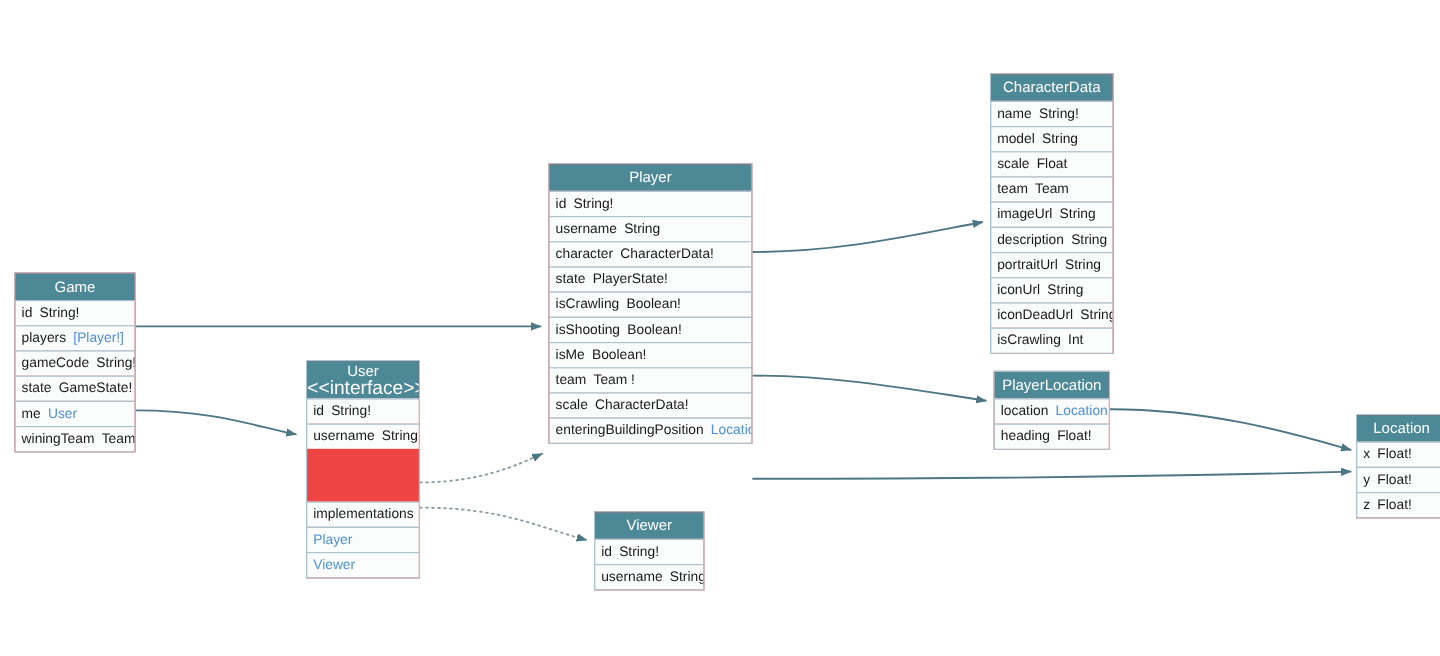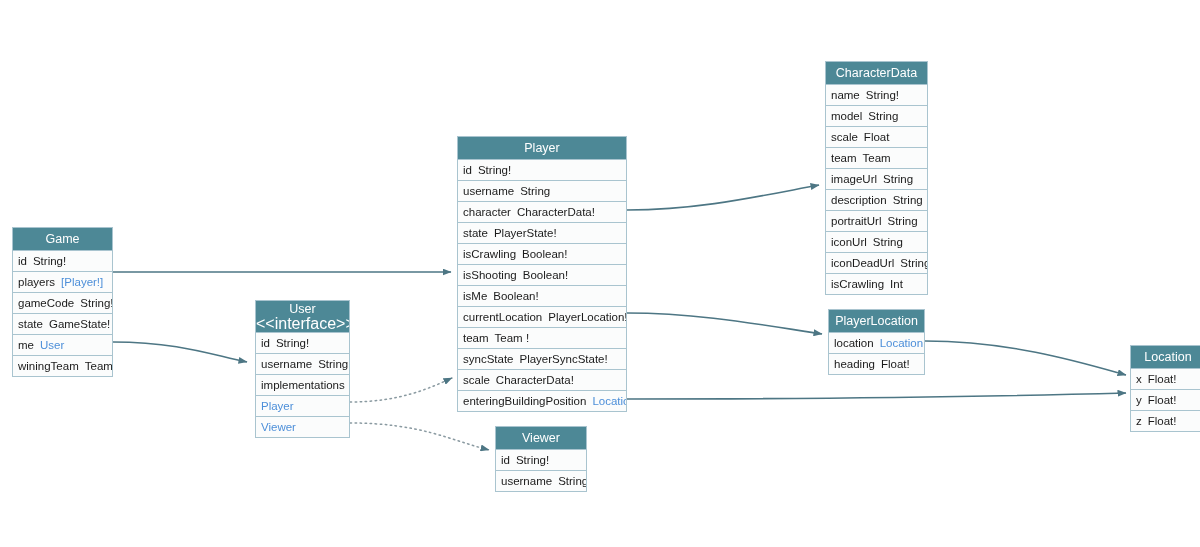--- a/index.html
+++ b/index.html
@@ -48,21 +48,21 @@
     font-size:11.5px;
     color:#1a1a1a;
     background:#fbfcfc;
     white-space:nowrap;
     overflow:hidden;
   }
   .row .fname{text-align:left;}
   .row .ftype{text-align:right;padding-left:6px;}
   .row .ftype.link{color:#4d8fd9;}
   .row .ftype .bang{color:#1a1a1a;}
-  .row.center{justify-content:flex-start;}
+  .row.center{justify-content:flex-start;margin-top:44px;}
   .row.center .fname{text-align:center;width:100%;}
   .row.impl .fname{color:#4d8fd9;}
 </style>
 </head>
 <body>
 
 <div id="canvas">
 
   <svg id="edges" viewBox="0 0 1200 547">
     <defs>
@@ -163,32 +163,24 @@
     </div>
     <div class="row">
       <span class="fname">isShooting</span>
       <span class="ftype">Boolean!</span>
     </div>
     <div class="row">
       <span class="fname">isMe</span>
       <span class="ftype">Boolean!</span>
     </div>
     <div class="row">
-      <span class="fname">currentLocation</span>
-      <span class="ftype"><span class="link">PlayerLocation</span><span class="bang">!</span></span>
-    </div>
-    <div class="row">
       <span class="fname">team</span>
       <span class="ftype">Team !</span>
     </div>
     <div class="row">
-      <span class="fname">syncState</span>
-      <span class="ftype">PlayerSyncState!</span>
-    </div>
-    <div class="row">
       <span class="fname">scale</span>
       <span class="ftype">CharacterData!</span>
     </div>
     <div class="row">
       <span class="fname">enteringBuildingPosition</span>
       <span class="ftype link">Location</span>
     </div>
   </div>
 
   <div class="entity" style="left:495px;top:426px;width:92px;">

